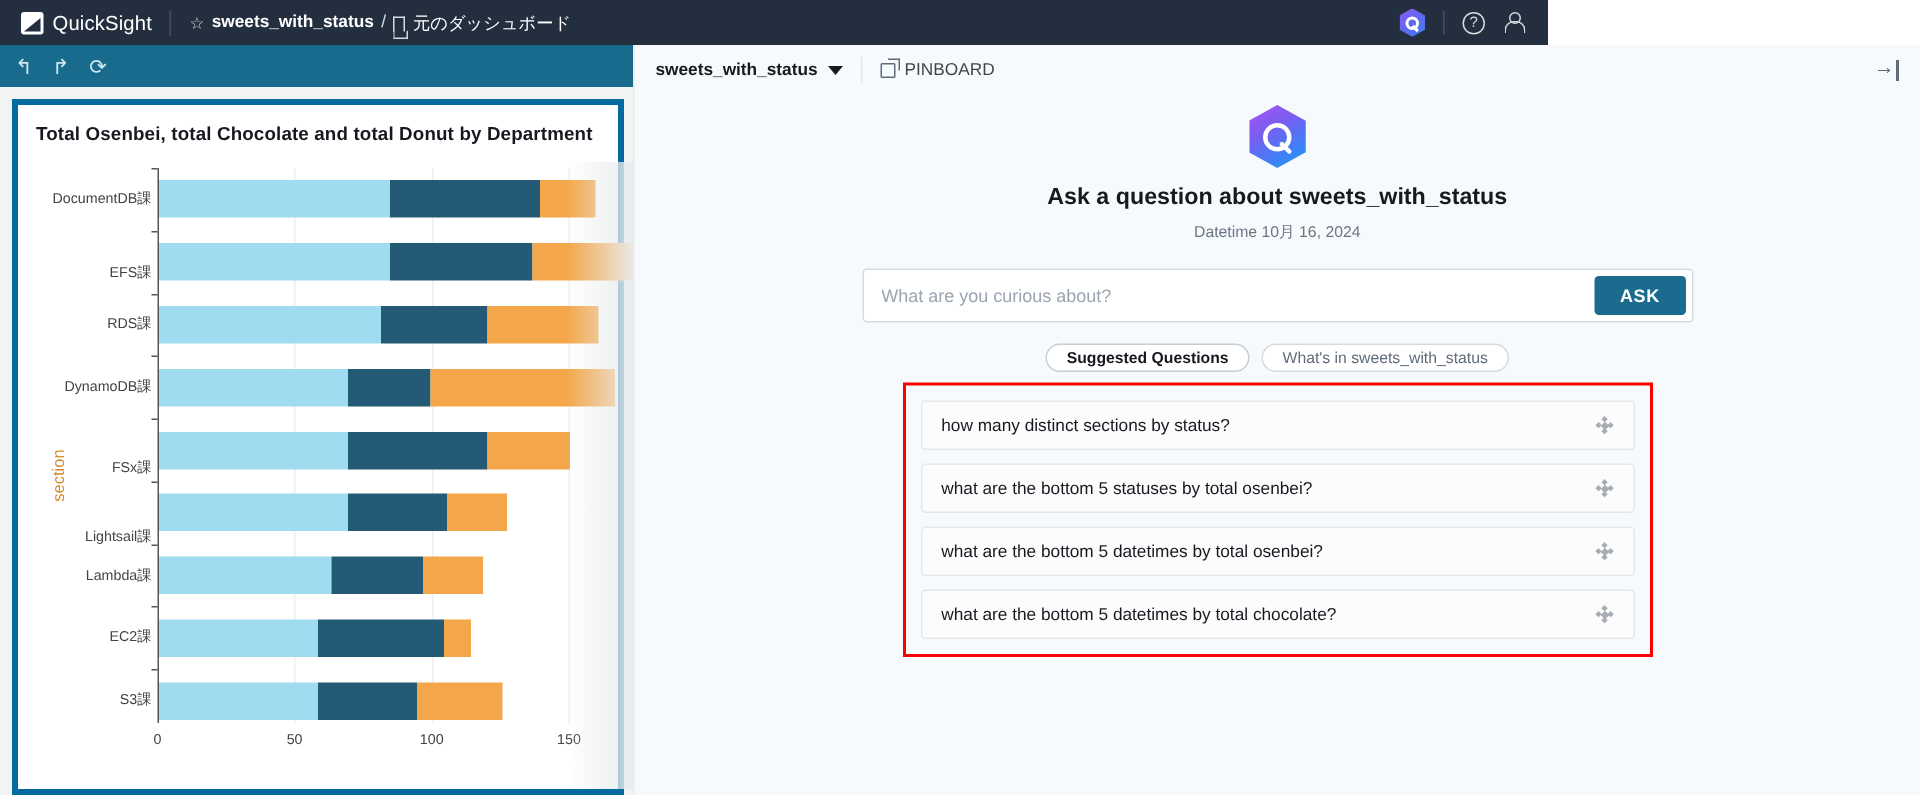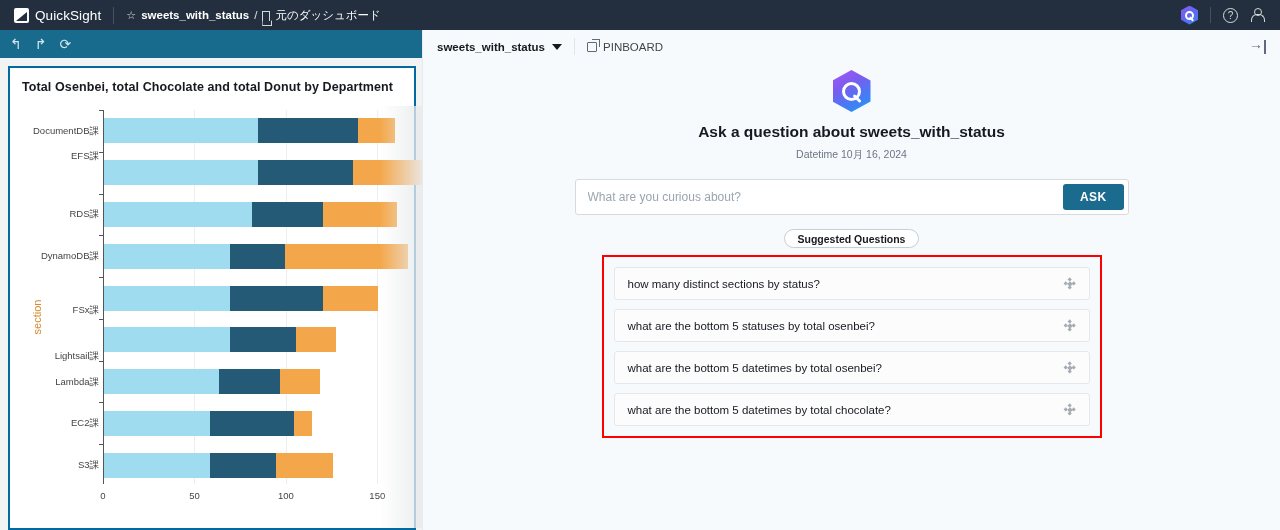--- a/index.html
+++ b/index.html
@@ -4,21 +4,21 @@
 <style>
   * { box-sizing: border-box; margin: 0; padding: 0; }
   html, body {
     width: 1280px; height: 530px;
     font-family: "Liberation Sans", sans-serif;
     overflow: hidden; background: #ffffff;
   }
 
   
   .topnav {
-    position: absolute; top: 0; left: 0; width: 1280px; height: 30px;
+    position: absolute; top: 0; left: 0; width: 1032px; height: 30px;
     background: #232f3e; display: flex; align-items: center;
     padding: 0 8px; color: #fff;
   }
   .brand { display: flex; align-items: center; gap: 6px; padding-left: 6px; }
   .brand-mark {
     width: 15px; height: 15px; background: #fff; border-radius: 2px;
     position: relative; overflow: hidden; flex: none;
   }
   .brand-mark::after {
     content: ""; position: absolute; left: 2px; bottom: 2px;
@@ -80,21 +80,21 @@
     position: absolute; top: 30px; left: 0; width: 422px; height: 500px;
     background: #ffffff; overflow: hidden;
   }
   .dashtoolbar {
     height: 28px; background: #186b8c; display: flex; align-items: center;
     gap: 13px; padding-left: 10px;
   }
   .tb-icon { color: #cfe6ef; font-size: 14px; line-height: 1; cursor: pointer; }
   .dashbody { background: #f2f3f3; height: 472px; padding: 8px 6px 0 8px; }
   .visual-card {
-    background: #fff; border: 2px solid #0369a1; height: 464px;
+    background: #fff; border: 4px solid #0369a1; height: 464px;
     padding: 12px 0 0 12px; position: relative;
   }
   .visual-title {
     font-size: 12.5px; color: #16191f; font-weight: 600; letter-spacing: .1px;
   }
 
   .chart-area { position: absolute; top: 38px; left: 0; right: 0; bottom: 0; }
   .axis-title {
     position: absolute; left: 10px; top: 50%; transform: translateY(-50%) rotate(-90deg);
     transform-origin: center; font-size: 11px; color: #d68a2b; white-space: nowrap;
@@ -270,21 +270,21 @@
   </div>
   <div class="dashbody">
     <div class="visual-card">
       <div class="visual-title">Total Osenbei, total Chocolate and total Donut by Department</div>
       <div class="chart-area">
         <div class="axis-title">section</div>
         <div class="plot" id="plot">
           <div class="yaxis-line"></div>
           <div class="ylabels" id="ylabels">
               <div class="ylabel" style="top: 20.8889px;">DocumentDB課</div>
-              <div class="ylabel" style="top: 46px; padding-left: 40px;">EFS課</div>
+              <div class="ylabel" style="top: 70px; padding-left: 40px;">EFS課</div>
               <div class="ylabel" style="top: 104.444px;">RDS課</div>
               <div class="ylabel" style="top: 146.222px;">DynamoDB課</div>
               <div class="ylabel" style="top: 200px;">FSx課</div>
               <div class="ylabel" style="top: 246px;">Lightsail課</div>
               <div class="ylabel" style="top: 271.556px;">Lambda課</div>
               <div class="ylabel" style="top: 313.333px;">EC2課</div>
               <div class="ylabel" style="top: 355.111px;">S3課</div>
             </div>
           <div class="xlabels" id="xlabels">
               <div class="xlabel" style="left: 0px;">0</div>
@@ -377,20 +377,21 @@
     <div class="q-title">Ask a question about sweets_with_status</div>
     <div class="q-subtitle">Datetime 10月 16, 2024</div>
 
     <div class="ask-wrap">
       <input class="ask-input" type="text" placeholder="What are you curious about?" style="">
       <button class="ask-btn">ASK</button>
     </div>
 
     <div class="tabs" id="tabs">
         <div class="tab active">Suggested Questions</div>
+        <div class="tab">What's in sweets_with_status</div>
       </div>
 
     <div class="qbox">
       <div id="qlist">
           <div class="qitem">
             <span class="qitem-label">how many distinct sections by status?</span>
             <span class="sparkle-icon">
               <span class="p1"></span>
               <span class="p2"></span>
               <span class="p3"></span>

